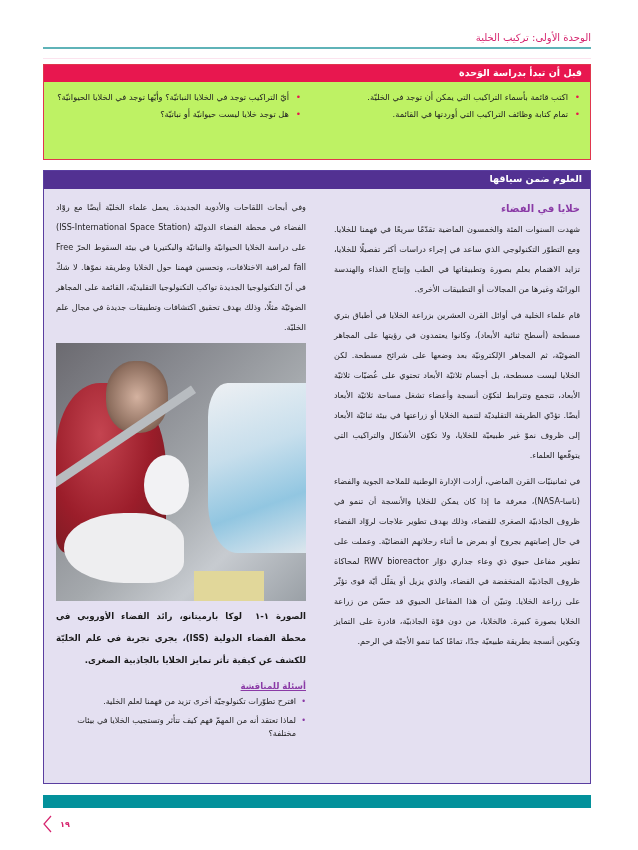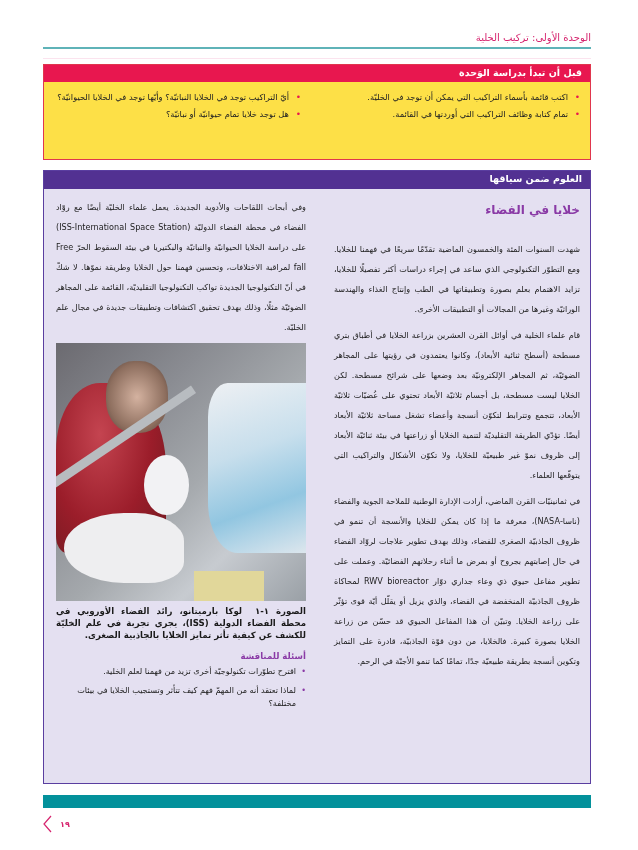--- a/index.html
+++ b/index.html
@@ -5,51 +5,51 @@
   * { box-sizing: border-box; margin: 0; padding: 0; }
   html, body { width: 638px; height: 850px; background: #ffffff; overflow: hidden; }
   body { position: relative; font-family: "DejaVu Sans", "Liberation Sans", sans-serif; color: #222; }
 
   .unit-header { position: absolute; top: 32px; left: 43px; width: 548px; height: 18px; }
   .unit-title { position: absolute; right: 0; top: 0; font-size: 10px; font-weight: normal; color: #d6246e; white-space: nowrap; }
   .unit-rule { position: absolute; top: 47px; left: 43px; width: 548px; height: 2px; background: #5fb3b8; }
   .unit-rule-faint { position: absolute; top: 58px; left: 43px; width: 548px; height: 1px; background: #fbe3ee; }
 
   
-  .before-box { position: absolute; top: 64px; left: 43px; width: 548px; height: 96px; border: 1.5px solid #e0364e; background: #fde047; }
+  .before-box { position: absolute; top: 64px; left: 43px; width: 548px; height: 96px; border: 1.5px solid #e0364e; background: #bef264; }
   .before-head { height: 17px; background: #e8174f; color: #fff; font-size: 9.5px; font-weight: bold; padding: 2px 8px 0 0; }
   .before-body { display: flex; flex-direction: row; padding: 8px 8px 0 8px; }
   .before-col { width: 50%; }
   .before-col ul { list-style: none; }
   .before-col li { position: relative; font-size: 8.3px; line-height: 14px; padding-right: 14px; margin-bottom: 3px; text-align: justify; }
   .before-col li .bullet { position: absolute; right: 2px; top: 0; color: #e8174f; font-size: 9px; }
   .before-col.c2 { padding-right: 14px; }
 
   
   .sci-box { position: absolute; top: 170px; left: 43px; width: 548px; height: 614px; border: 1.5px solid #5a3ea0; background: #e4e0f1; }
   .sci-head { height: 18px; background: #523192; color: #fff; font-size: 9.5px; font-weight: bold; padding: 2px 8px 0 0; }
   .sci-cols { position: absolute; top: 26px; left: 0; right: 0; bottom: 0; display: flex; flex-direction: row; }
   .col-r { width: 276px; padding: 6px 10px 0 18px; }
   .col-l { width: 272px; padding: 0 10px 0 12px; }
-  .sub-title { font-size: 12px; font-weight: bold; color: #8a3aa6; margin-bottom: 22px; }
+  .sub-title { font-size: 10px; font-weight: bold; color: #8a3aa6; margin-bottom: 5px; }
   .para { font-size: 8.1px; line-height: 20px; text-align: justify; margin-bottom: 6px; color: #1c1c1c; }
 
   .photo { width: 250px; height: 258px; margin: 2px 0 4px 0; position: relative; overflow: hidden;
            background: linear-gradient(135deg, #6b6a70 0%, #8a8c92 30%, #a5a9ad 55%, #c7cbd0 75%, #9aa0a6 100%); }
   .ph-person { position: absolute; left: 0; top: 40px; width: 110px; height: 170px; background: radial-gradient(ellipse at 40% 30%, #c44450 0%, #9b1d2a 55%, #6e1a20 100%); border-radius: 40% 50% 10% 10%; }
   .ph-head { position: absolute; left: 50px; top: 18px; width: 62px; height: 72px; background: radial-gradient(ellipse at 50% 50%, #d4b2a0 0%, #8d6e5e 65%, #4a3a35 100%); border-radius: 45%; }
   .ph-glove1 { position: absolute; left: 88px; top: 112px; width: 45px; height: 60px; background: #f2f2f4; border-radius: 50%; }
   .ph-glove2 { position: absolute; left: 8px; top: 170px; width: 120px; height: 70px; background: #eeeef0; border-radius: 50% 40% 30% 50%; }
   .ph-bag { position: absolute; right: 0; top: 40px; width: 98px; height: 170px; background: linear-gradient(160deg, #f3f5f8 0%, #c9e1ef 40%, #8fc6e2 70%, #dfe9f0 100%); border-radius: 20% 0 0 30%; opacity: .95; }
   .ph-bar { position: absolute; left: -20px; top: 148px; width: 190px; height: 9px; background: #b8bcc0; transform: rotate(-34deg); transform-origin: left; }
   .ph-tray { position: absolute; left: 138px; bottom: 0; width: 70px; height: 30px; background: #e1d79a; }
 
-  .caption { font-size: 8.6px; font-weight: bold; line-height: 12px; color: #1a1a1a; margin-bottom: 10px; text-align: justify; }
+  .caption { font-size: 8.6px; font-weight: bold; line-height: 22px; color: #1a1a1a; margin-bottom: 10px; text-align: justify; }
   .caption .fig-no { margin-left: 6px; }
-  .disc-title { font-size: 8.6px; font-weight: bold; color: #8a3aa6; margin-bottom: 4px; }
+  .disc-title { font-size: 8.6px; font-weight: bold; color: #8a3aa6; margin-bottom: 4px; text-decoration: underline; }
   .disc-list { list-style: none; }
   .disc-list li { position: relative; font-size: 8.1px; line-height: 13.6px; padding-right: 10px; margin-bottom: 5px; }
   .disc-list li .bullet { position: absolute; right: 0; top: 0; color: #8a3aa6; }
 
   .footer-bar { position: absolute; top: 795px; left: 43px; width: 548px; height: 13px; background: #03919b; }
   .page-num { position: absolute; top: 815px; left: 43px; display: flex; align-items: center; direction: ltr; }
   .chev { width: 9px; height: 18px; }
   .page-num span { font-size: 8px; color: #d6246e; font-weight: bold; margin-left: 8px; text-align: right; }
 </style>
 </head>
@@ -66,21 +66,21 @@
   <div class="before-body">
     <div class="before-col c1">
       <ul>
         <li><span class="bullet">•</span><span>اكتب قائمة بأسماء التراكيب التي يمكن أن توجد في الخليّة.</span></li>
         <li><span class="bullet">•</span><span>تمام كتابة وظائف التراكيب التي أوردتها في القائمة.</span></li>
       </ul>
     </div>
     <div class="before-col c2">
       <ul>
         <li><span class="bullet">•</span><span>أيّ التراكيب توجد في الخلايا النباتيّة؟ وأيّها توجد في الخلايا الحيوانيّة؟</span></li>
-        <li><span class="bullet">•</span><span>هل توجد خلايا تمام حيوانيّة أو نباتيّة؟</span></li>
+        <li><span class="bullet">•</span><span>هل توجد خلايا ليست حيوانيّة أو نباتيّة؟</span></li>
       </ul>
     </div>
   </div>
 </section>
 
 <section class="sci-box">
   <div class="sci-head">العلوم ضمن سياقها</div>
   <div class="sci-cols">
     <div class="col-r">
       <div class="sub-title">خلايا في الفضاء</div>

